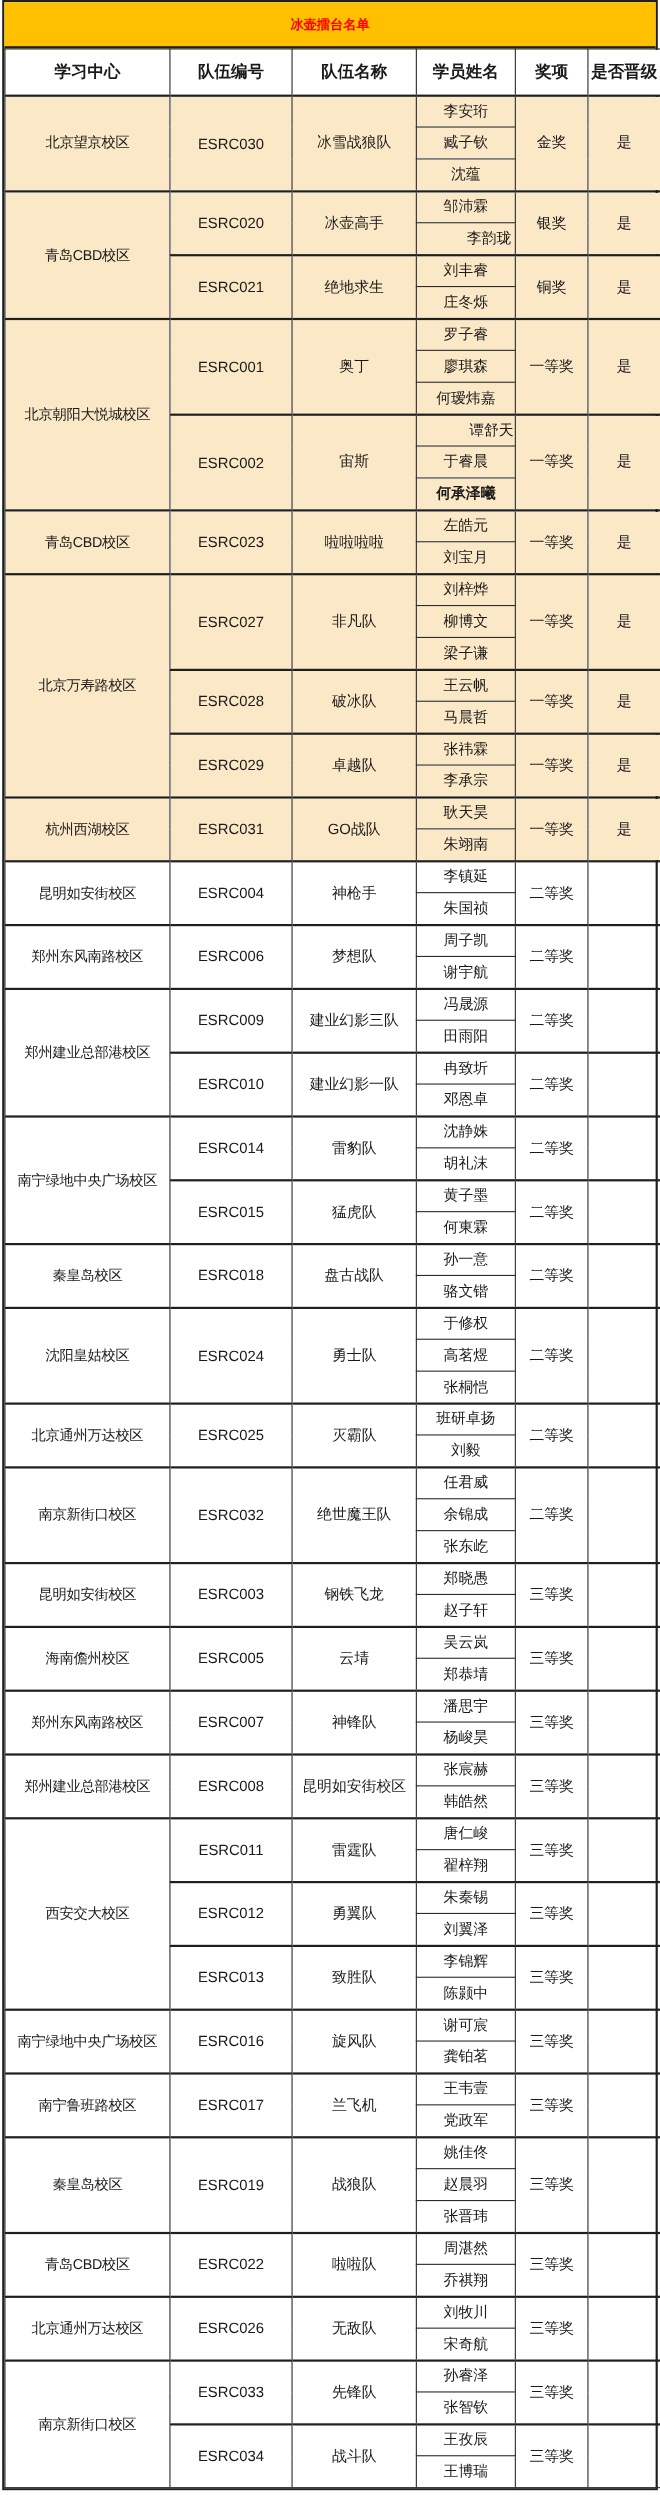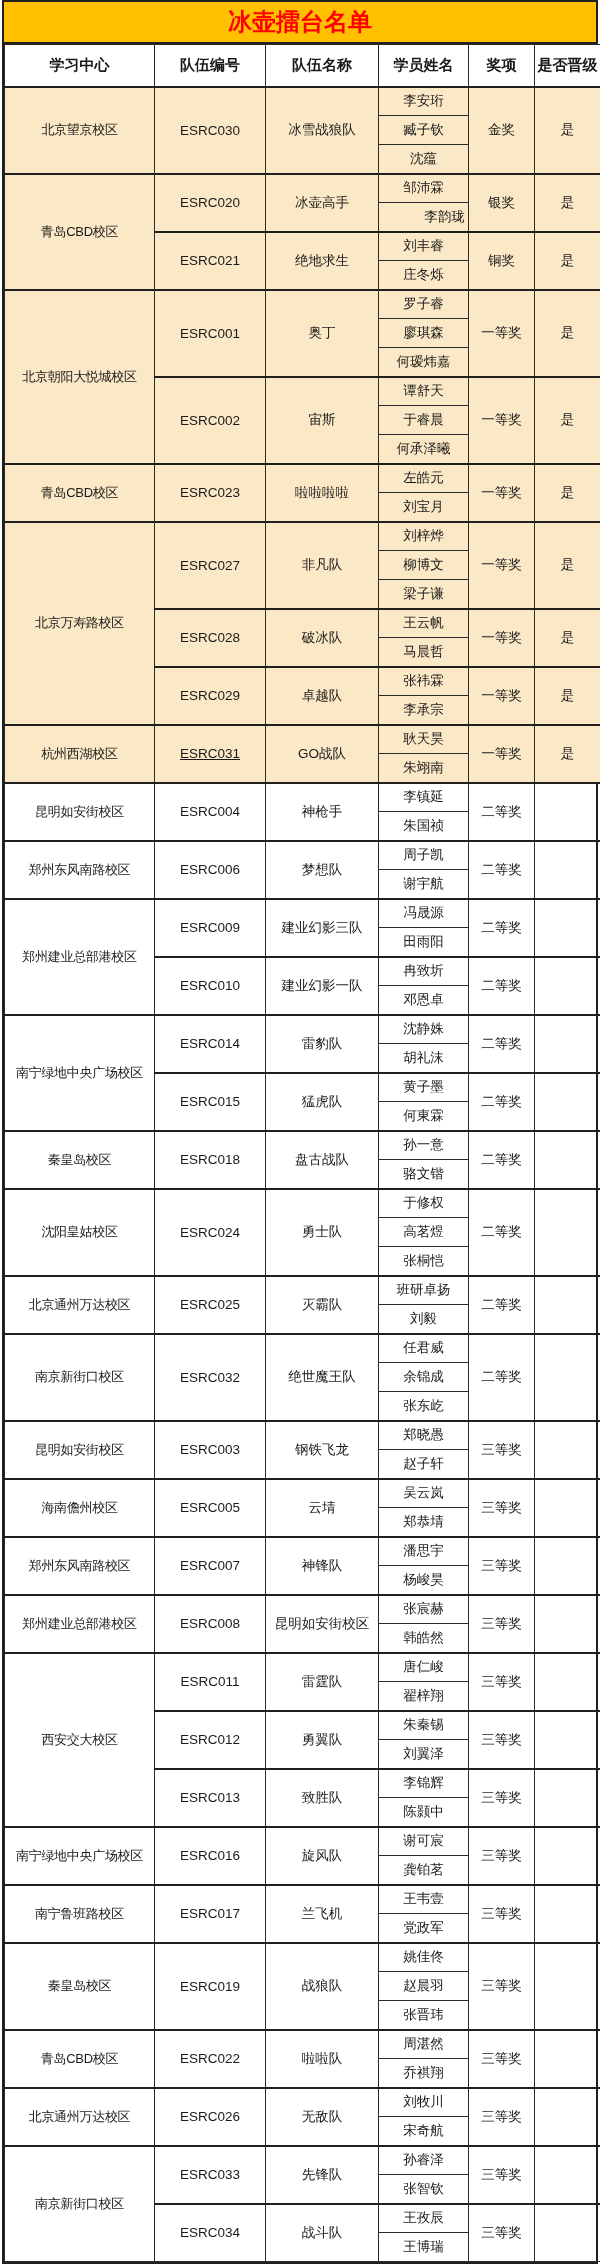--- a/index.html
+++ b/index.html
@@ -10,21 +10,21 @@
   .page {
     width: 596px;
     margin: 0 2px;
     border: 2px solid #1f1f1f;
     box-sizing: border-box;
   }
   .title-bar {
     height: 40px;
     line-height: 40px;
     text-align: center;
-    font-size: 24px;
+    font-size: 12px;
     font-weight: bold;
     border-bottom: 2px solid #1f1f1f;
   }
   table {
     border-collapse: collapse;
     table-layout: fixed;
     width: 100%;
   }
   col.c1 { width: 150px; }
   col.c2 { width: 111px; }
@@ -123,29 +123,29 @@
         </tr>
         <tr class="">
           <td style="background: rgb(251, 232, 198);">廖琪森</td>
         </tr>
         <tr class="">
           <td style="background: rgb(251, 232, 198);">何瑷炜嘉</td>
         </tr>
         <tr class="ts">
           <td rowspan="3" style="background: rgb(251, 232, 198);">ESRC002</td>
           <td rowspan="3" style="background: rgb(251, 232, 198);">宙斯</td>
-          <td style="background: rgb(251, 232, 198);">谭舒天</td>
+          <td style="background: rgb(251, 232, 198); text-align: right;">谭舒天</td>
           <td rowspan="3" style="background: rgb(251, 232, 198);">一等奖</td>
           <td rowspan="3" style="background: rgb(251, 232, 198);">是</td>
         </tr>
         <tr class="">
           <td style="background: rgb(251, 232, 198);">于睿晨</td>
         </tr>
         <tr class="">
-          <td style="background: rgb(251, 232, 198);">何承泽曦</td>
+          <td style="background: rgb(251, 232, 198); font-weight: bold;">何承泽曦</td>
         </tr>
         <tr class="cs">
           <td rowspan="2" class="c-center" style="background: rgb(251, 232, 198);">青岛CBD校区</td>
           <td rowspan="2" style="background: rgb(251, 232, 198);">ESRC023</td>
           <td rowspan="2" style="background: rgb(251, 232, 198);">啦啦啦啦</td>
           <td style="background: rgb(251, 232, 198);">左皓元</td>
           <td rowspan="2" style="background: rgb(251, 232, 198);">一等奖</td>
           <td rowspan="2" style="background: rgb(251, 232, 198);">是</td>
         </tr>
         <tr class="">
@@ -180,21 +180,21 @@
           <td rowspan="2" style="background: rgb(251, 232, 198);">卓越队</td>
           <td style="background: rgb(251, 232, 198);">张祎霖</td>
           <td rowspan="2" style="background: rgb(251, 232, 198);">一等奖</td>
           <td rowspan="2" style="background: rgb(251, 232, 198);">是</td>
         </tr>
         <tr class="">
           <td style="background: rgb(251, 232, 198);">李承宗</td>
         </tr>
         <tr class="cs">
           <td rowspan="2" class="c-center" style="background: rgb(251, 232, 198);">杭州西湖校区</td>
-          <td rowspan="2" style="background: rgb(251, 232, 198); text-decoration: underline;">ESRC031</td>
+          <td rowspan="2" style="background: rgb(251, 232, 198);">ESRC031</td>
           <td rowspan="2" style="background: rgb(251, 232, 198);">GO战队</td>
           <td style="background: rgb(251, 232, 198);">耿天昊</td>
           <td rowspan="2" style="background: rgb(251, 232, 198);">一等奖</td>
           <td rowspan="2" style="background: rgb(251, 232, 198);">是</td>
         </tr>
         <tr class="">
           <td style="background: rgb(251, 232, 198);">朱翊南</td>
         </tr>
         <tr class="cs">
           <td rowspan="2" class="c-center">昆明如安街校区</td>

